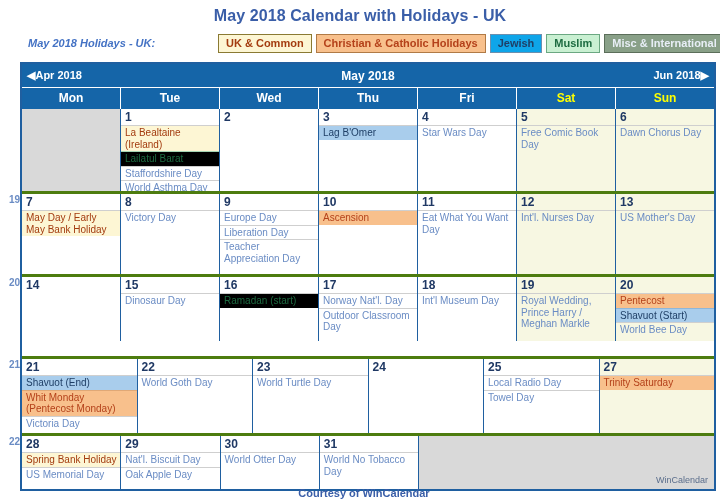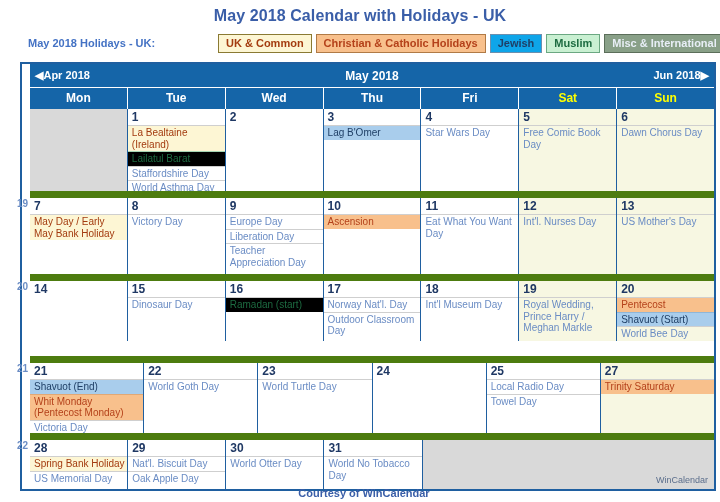--- a/index.html
+++ b/index.html
@@ -33,20 +33,21 @@
     display: flex;
     align-items: center;
     margin-top: 6px;
   }
   .legend-heading {
     color: #4472c4;
     font-size: 11px;
     font-weight: bold;
     width: 190px;
     flex: 0 0 190px;
+    font-style: italic;
   }
   .legend-chips { display: flex; align-items: stretch; height: 19px; }
   .chip {
     font-size: 11px;
     font-weight: bold;
     padding: 0 7px;
     display: flex;
     align-items: center;
     border: 1px solid #7f7f56;
     white-space: nowrap;
@@ -59,21 +60,20 @@
   .chip-muslim   { background: #c9f0d2; color: #1d6b41; border-color: #6ba882; }
   .chip-misc     { background: #89a088; color: #e8eef6; border-color: #5b6e5a; }
 
   
   .cal-wrap {
     position: absolute;
     left: 20px;
     top: 62px;
     width: 696px;
     border: 2px solid #1f5fa0;
-    padding-left: 8px;
   }
 
   
   .month-bar {
     background: #1565a8;
     color: #ffffff;
     height: 24px;
     display: flex;
     align-items: center;
     position: relative;
@@ -104,21 +104,21 @@
     color: #ffffff;
     font-size: 12px;
     font-weight: bold;
     padding: 3px 0 4px;
     border-right: 1px solid #ffffff;
   }
   .dow:last-child { border-right: none; }
   .dow.weekend { color: #ffff00; }
 
   
-  .week-row { display: flex; border-top: 7px solid #4d7c0f; }
+  .week-row { display: flex; border-top: 3px solid #4d7c0f; }
   .week-row:first-of-type { border-top: none; }
 
   .daycell {
     flex: 1 1 0;
     min-width: 0;
     border-right: 1px solid #1f5fa0;
     background: #ffffff;
     position: relative;
     padding: 0;
     overflow: hidden;

